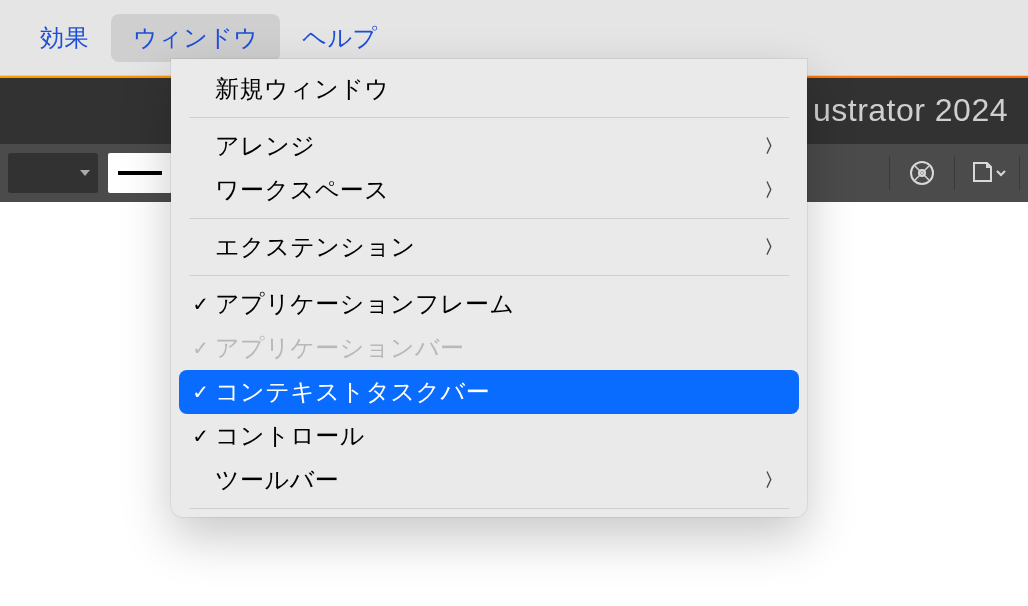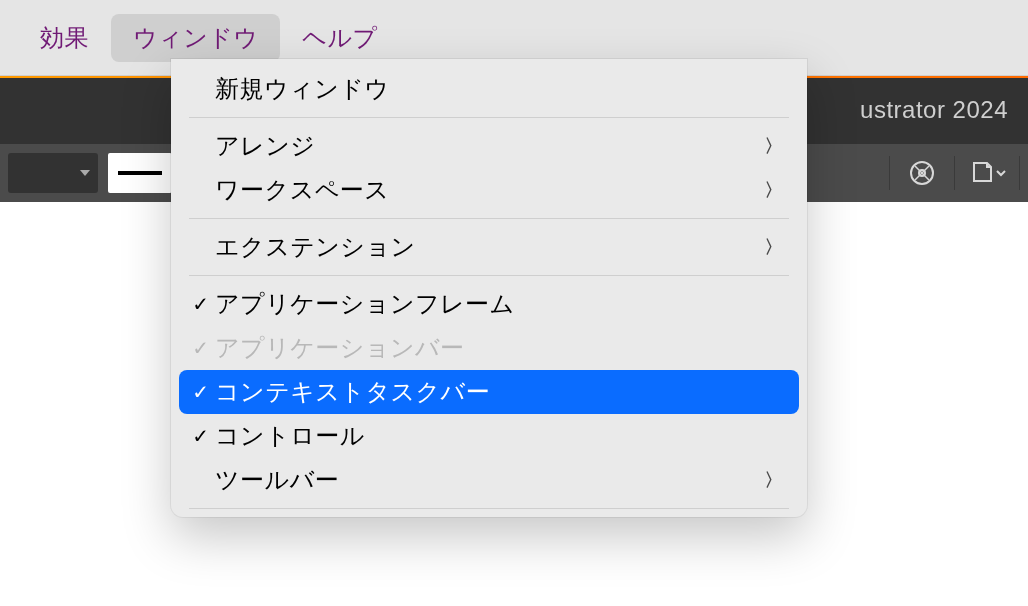--- a/index.html
+++ b/index.html
@@ -18,21 +18,21 @@
     .menubar {
       height: 76px;
       background: #e5e5e5;
       display: flex;
       align-items: center;
       padding-left: 18px;
       border-bottom: 1px solid #d0d0d0;
     }
     .menubar-item {
       font-size: 24px;
-      color: #701a75;
+      color: #1d4ed8;
       padding: 8px 22px;
       border-radius: 8px;
       cursor: default;
       letter-spacing: 0.5px;
     }
     .menubar-item.active {
       background: #cfcfcf;
     }
     .tabbar {
       height: 68px;
@@ -44,21 +44,21 @@
     .tabbar-strip {
       position: absolute;
       top: 0;
       left: 0;
       right: 0;
       height: 2px;
       background: linear-gradient(90deg, #ff9a00 0%, #ff6a00 100%);
     }
     .tabbar-title {
       color: #cfcfcf;
-      font-size: 24px;
+      font-size: 32px;
       margin-left: auto;
       padding-right: 20px;
       letter-spacing: 0.5px;
     }
     .toolbar {
       height: 58px;
       background: #4b4b4b;
       display: flex;
       align-items: center;
       padding: 0 8px;

